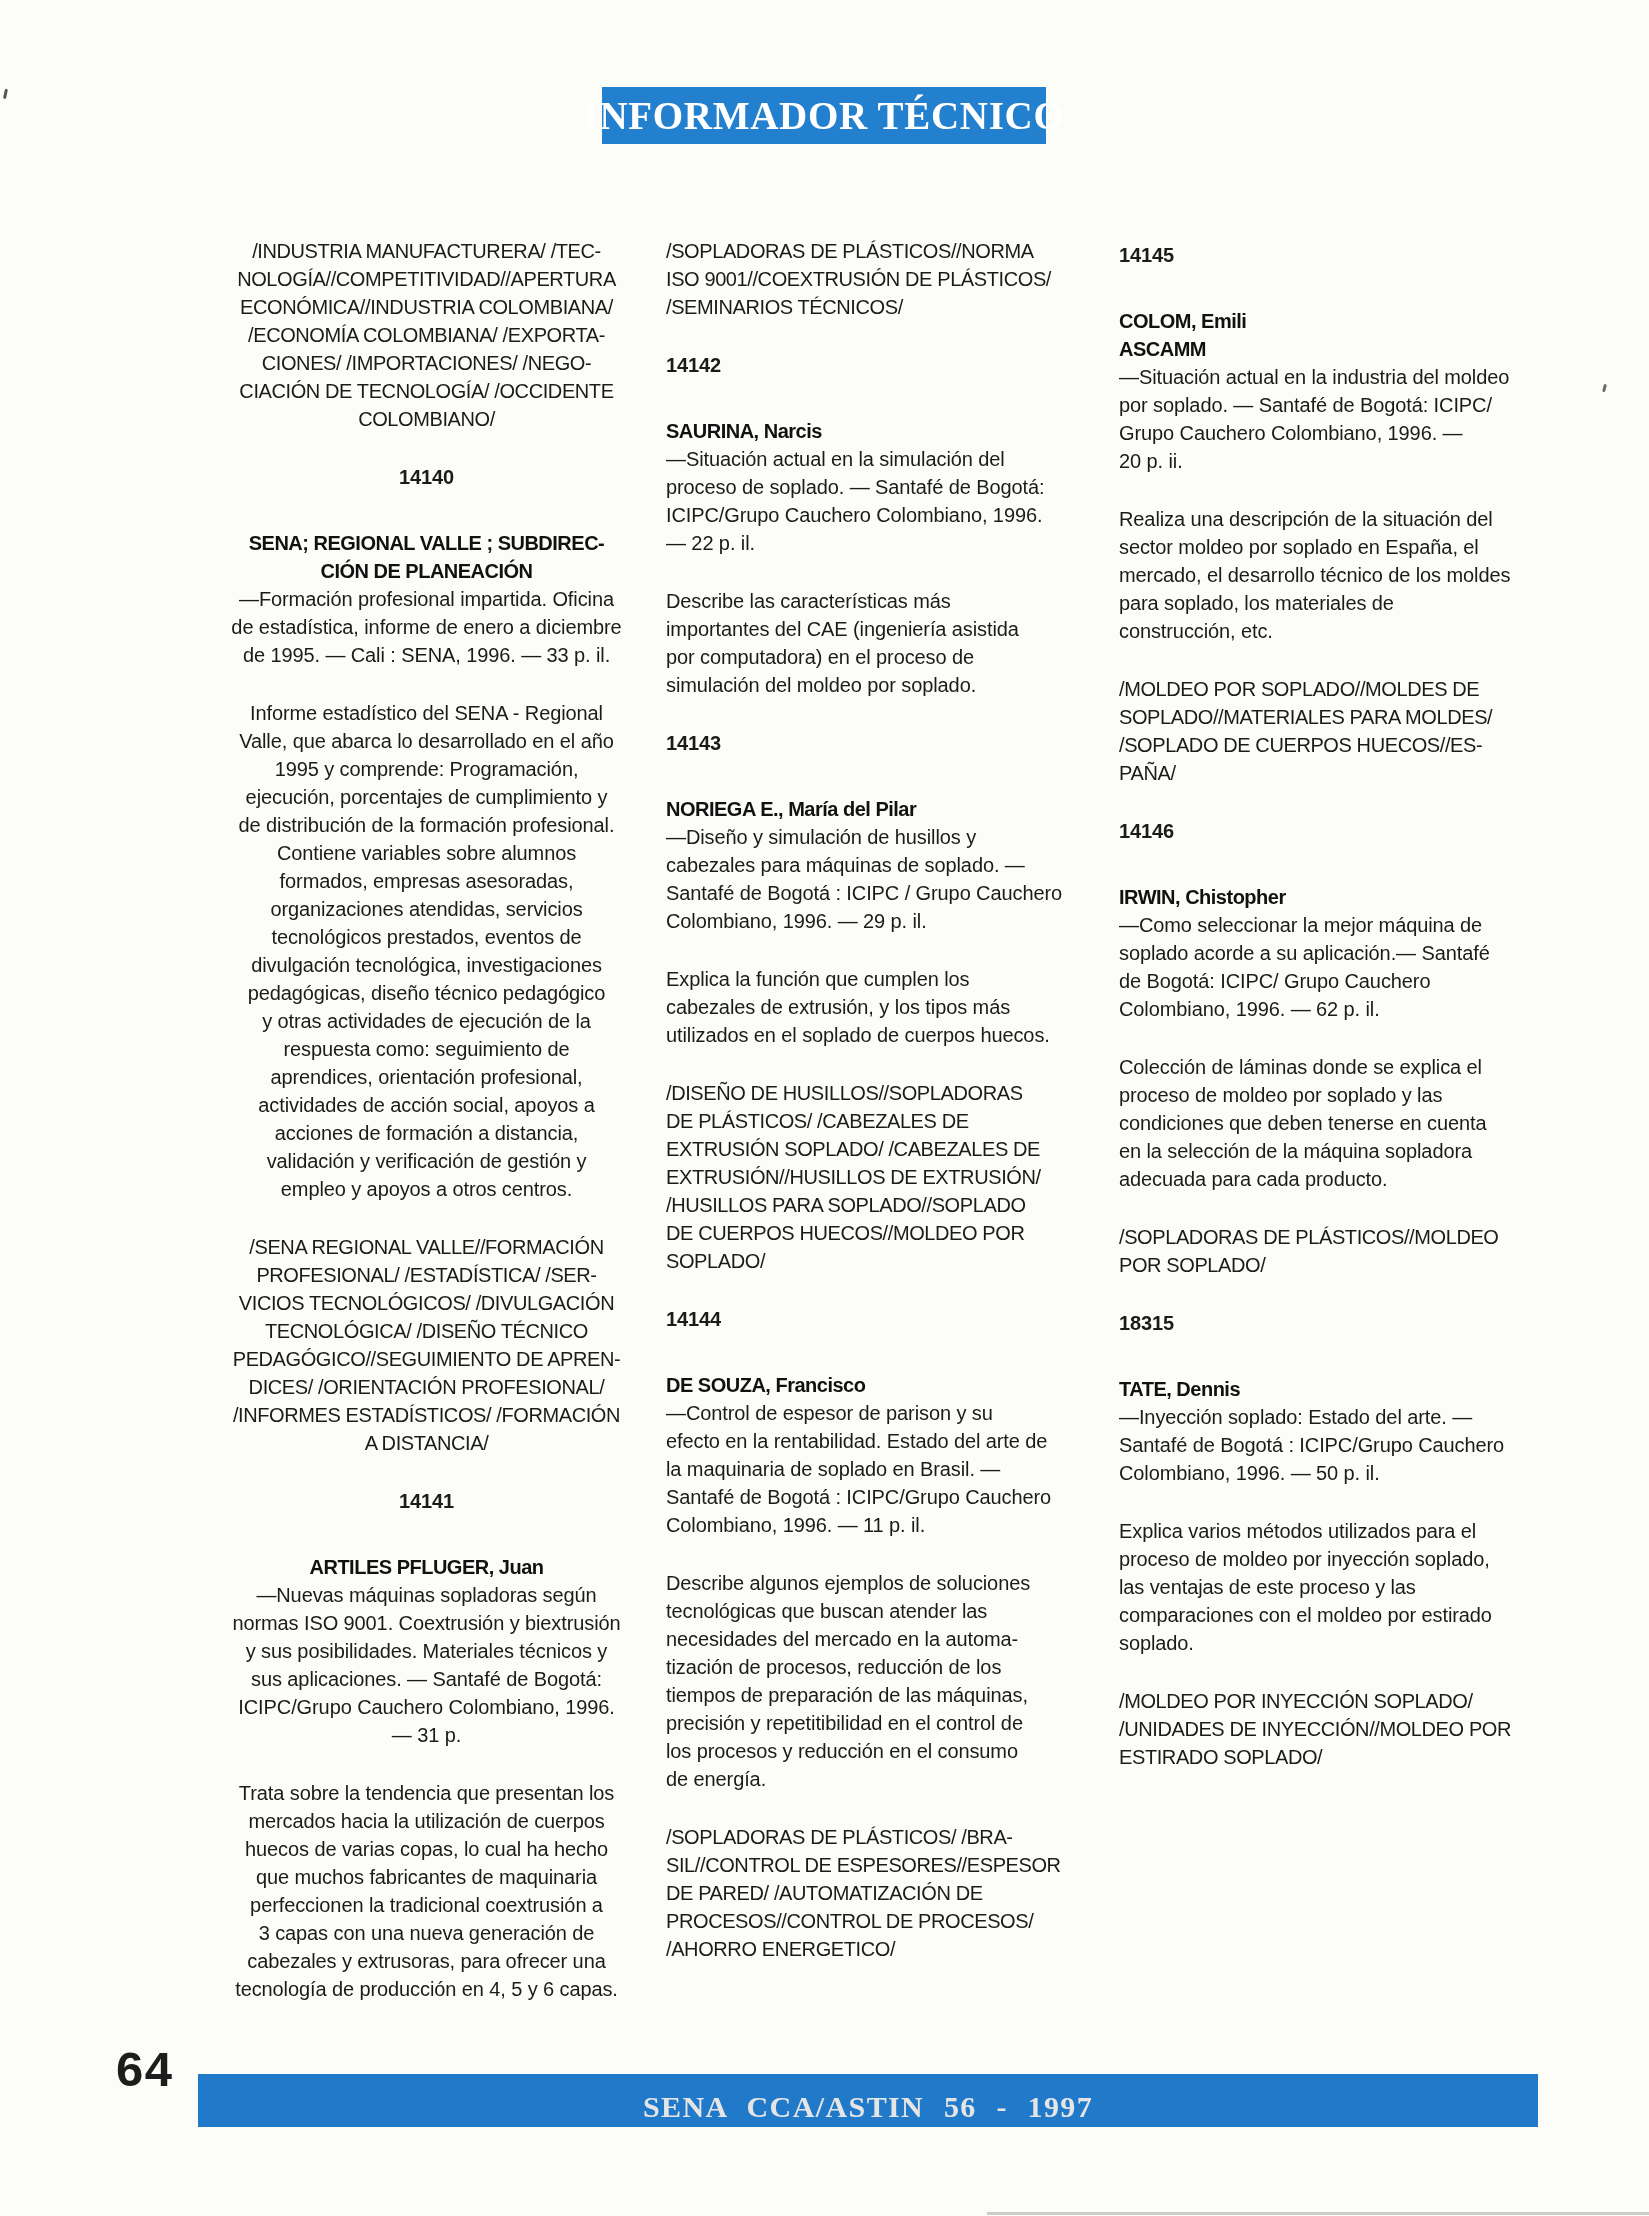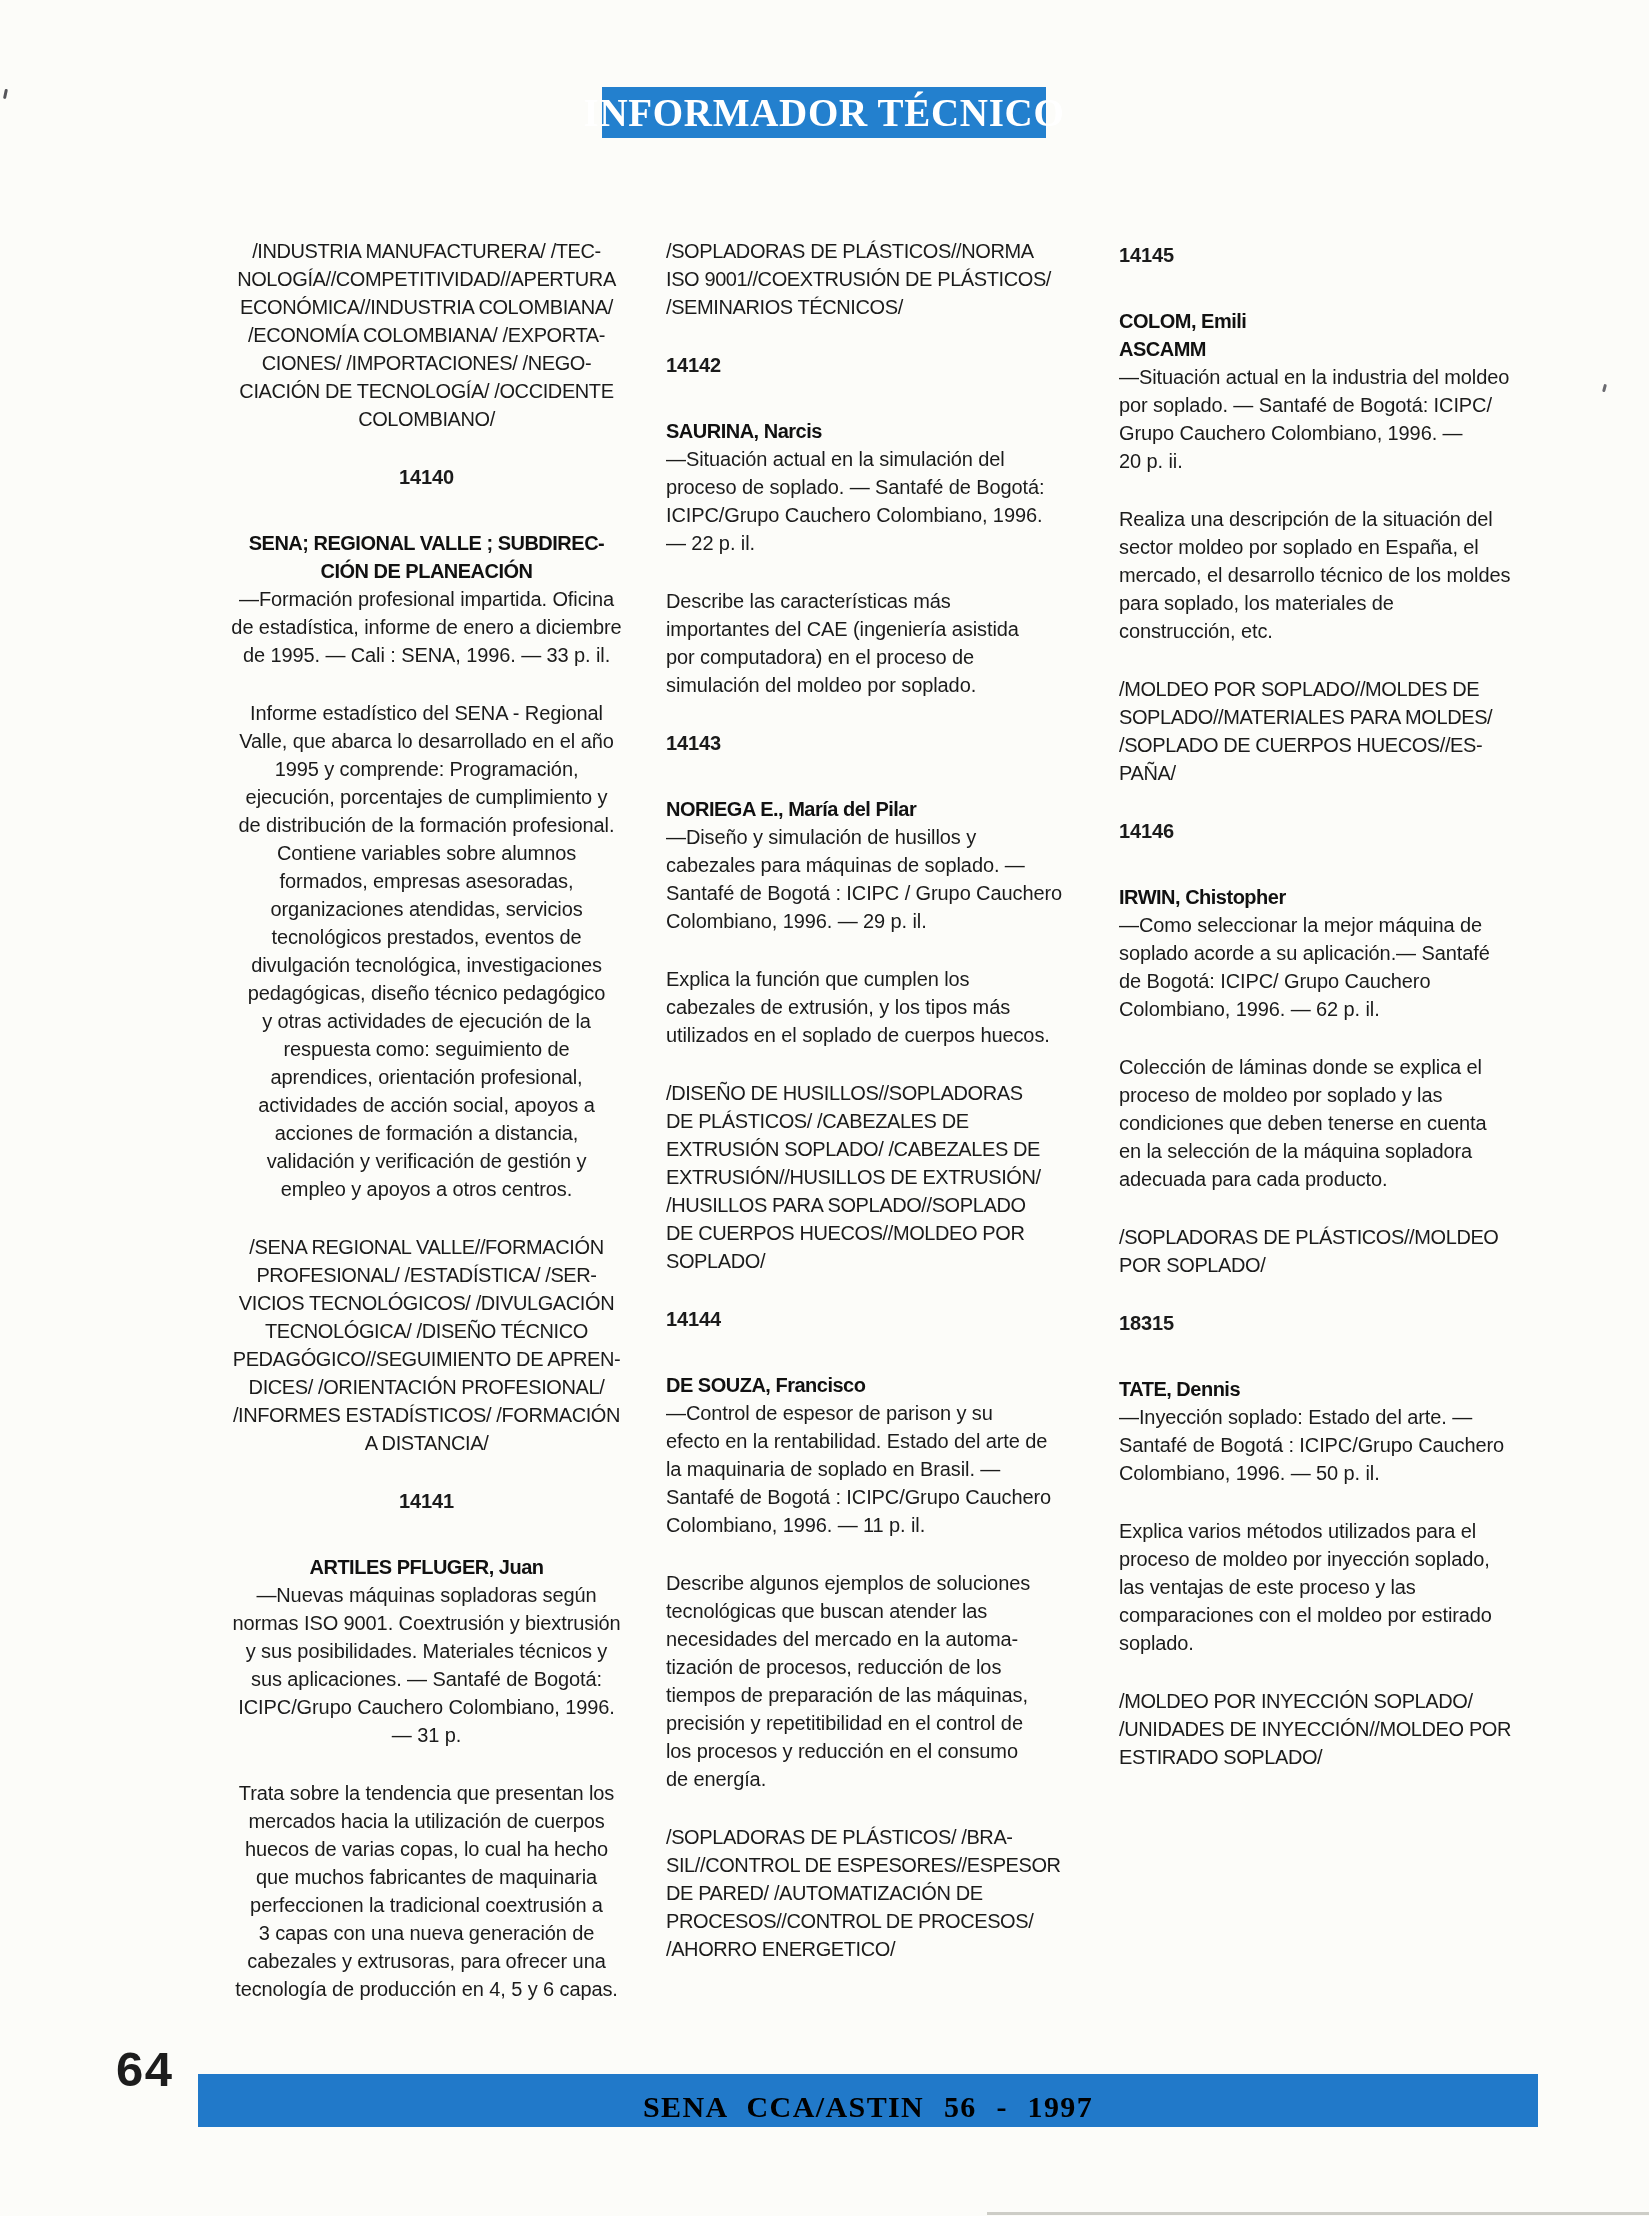--- a/index.html
+++ b/index.html
@@ -16,21 +16,21 @@
     overflow: hidden;
     font-family: "Liberation Sans", sans-serif;
     color: #1b1b1b;
   }
   
   .header-bar {
     position: absolute;
     left: 602px;
     top: 87px;
     width: 444px;
-    height: 51px;
+    height: 57px;
     background: #2380ce;
     display: flex;
     align-items: center;
     justify-content: center;
   }
   .header-title {
     font-family: "Liberation Serif", serif;
     font-weight: bold;
     font-size: 39px;
     letter-spacing: 0.7px;
@@ -86,21 +86,21 @@
     height: 53px;
     background: #2179c9;
     display: flex;
     align-items: center;
     justify-content: center;
   }
   .footer-text {
     font-family: "Liberation Serif", serif;
     font-weight: bold;
     font-size: 30px;
-    color: #000000;
+    color: #e5e5e5;
     letter-spacing: 1.4px;
     word-spacing: 10.8px;
     white-space: nowrap;
     margin-top: 12px;
   }
   
   .artifact-apostrophe {
     position: absolute;
     left: 4px;
     top: 89px;

